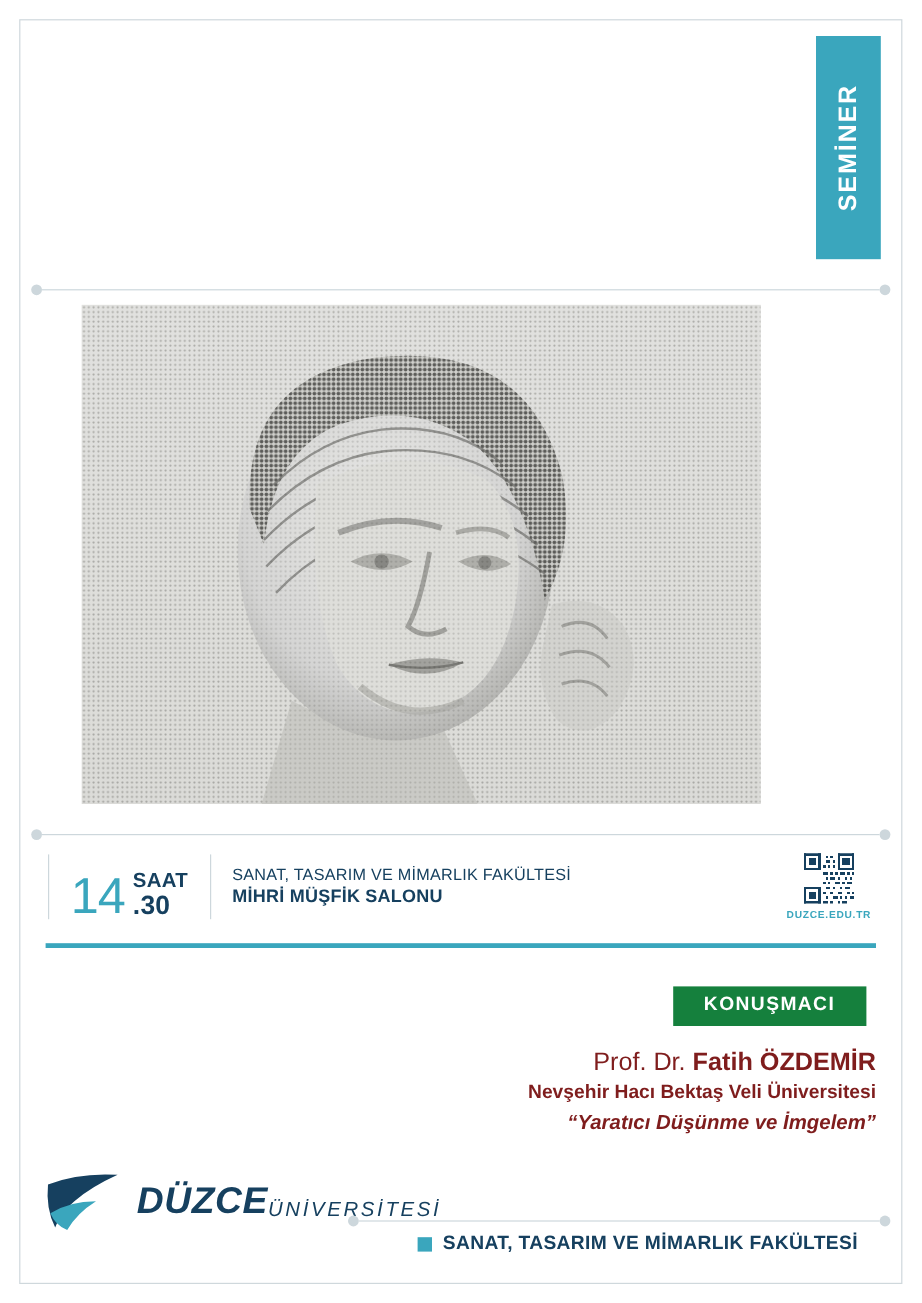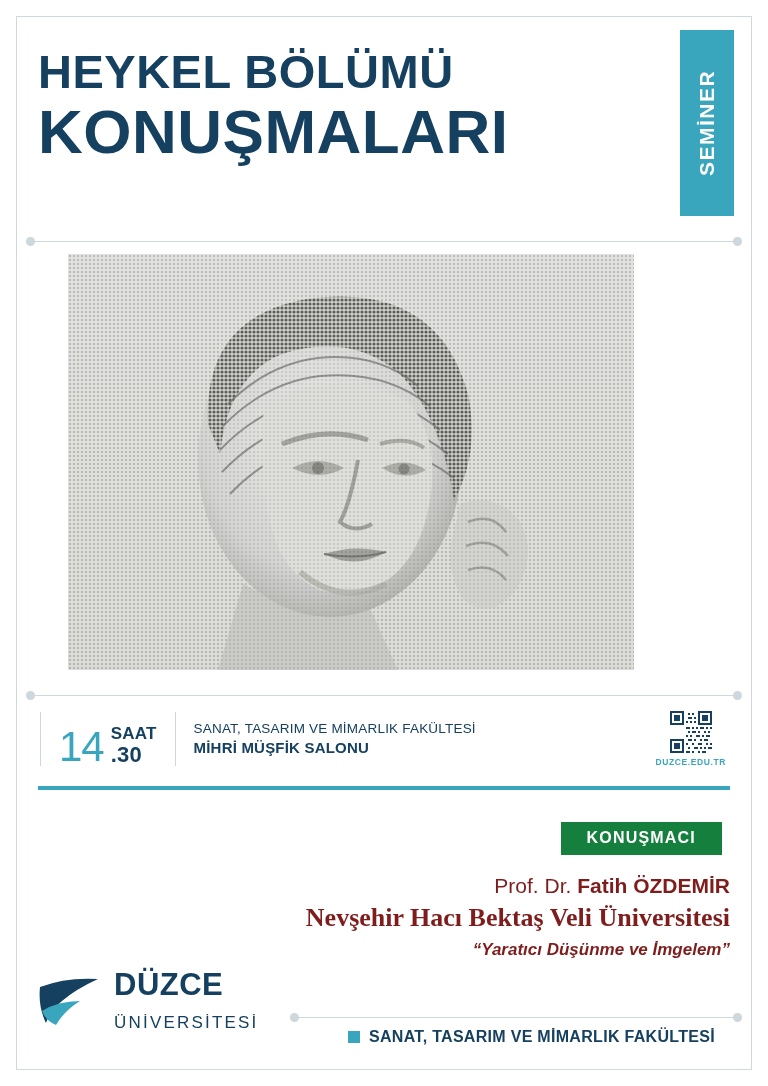--- a/index.html
+++ b/index.html
@@ -187,44 +187,44 @@
     text-align: right;
     color: #7f1d1d;
   }
   .sp-name {
     font-size: 21px;
     line-height: 1.35;
     font-weight: normal;
   }
   .sp-name b { font-weight: bold; }
   .sp-univ {
-    font-size: 26px;
+    font-size: 16px;
     font-weight: bold;
     line-height: 1.4;
-    font-family: Liberation Serif, serif;
   }
   .sp-topic {
     font-size: 17px;
     font-style: italic;
     font-weight: bold;
     line-height: 1.5;
   }
 
   
   .logo {
     position: absolute;
     left: 36px; top: 962px;
     width: 250px; height: 76px;
     display: flex; align-items: center;
   }
   .logo-mark { width: 68px; height: 58px; flex: 0 0 auto; }
   .logo-text {
     margin-left: 10px;
-    display: flex; flex-direction: column;
+    display: flex; flex-direction: row;
     line-height: 1.0;
+    font-style: italic;
   }
   .logo-text .l1 {
     font-size: 31px;
     font-weight: bold;
     color: #16405f;
     letter-spacing: 0.5px;
   }
   .logo-text .l2 {
     font-size: 17px;
     color: #16405f;
@@ -248,24 +248,20 @@
     letter-spacing: 0.3px;
   }
 </style>
 </head>
 <body>
 
 <div class="poster">
 
   <div class="frame"></div>
 
-  <div class="header">
-    <div class="title-line1">HEYKEL BÖLÜMÜ</div>
-    <div class="title-line2">KONUŞMALARI</div>
-  </div>
 
   <div class="seminar-tab">
     <span>SEMİNER</span>
   </div>
 
   <div class="divider-dots" id="divider-top">
     <div class="dot"></div>
     <div class="line"></div>
     <div class="dot"></div>
   </div>

